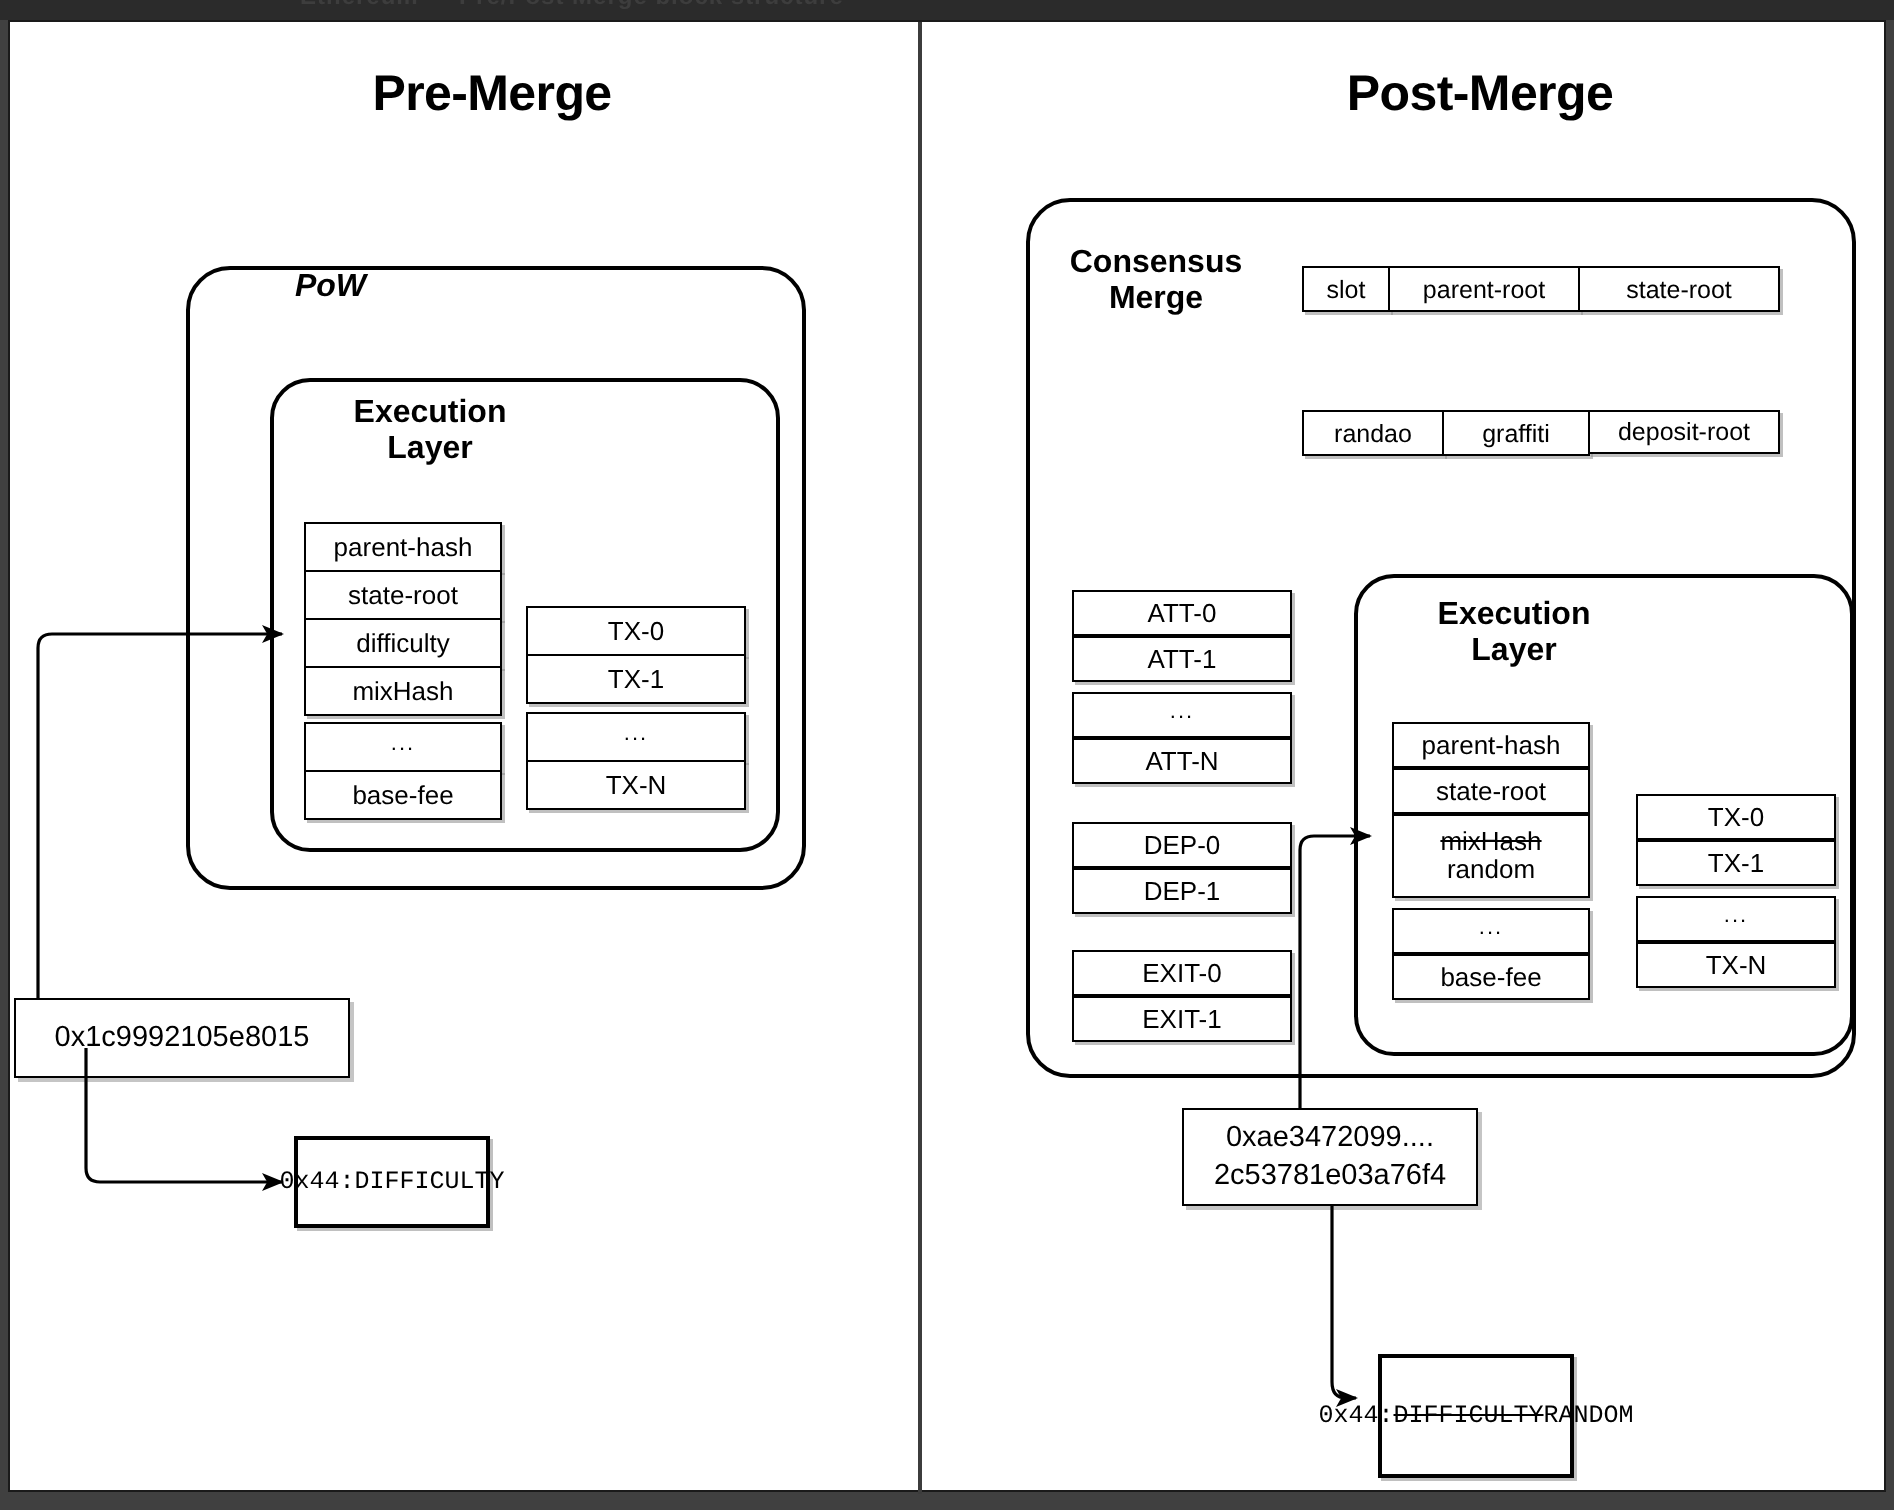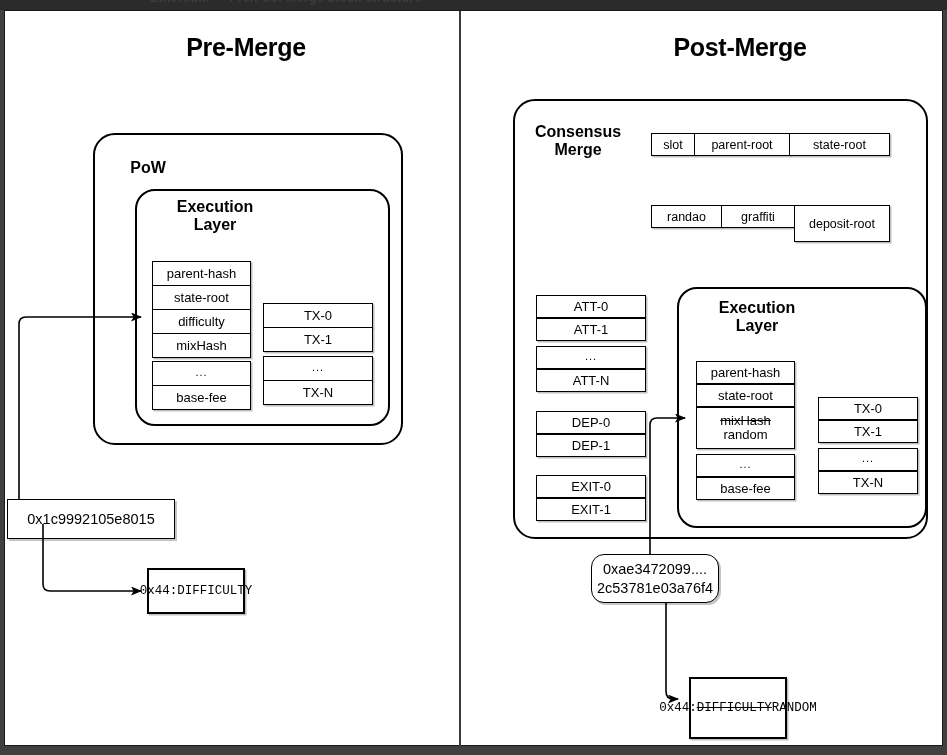--- a/index.html
+++ b/index.html
@@ -50,21 +50,21 @@
   </div>
 
   <div class="canvas">
 
     <div class="divider"></div>
 
     <div class="panel-title" id="title-pre">Pre-Merge</div>
     <div class="panel-title" id="title-post">Post-Merge</div>
 
     <div class="round-box" style="left:88px;top:122px;width:310px;height:312px;"></div>
-    <div class="box-label" style="left:108px;top:148px;width:70px;text-align:center;">PoW</div>
+    <div class="box-label" style="left:108px;top:124px;width:70px;text-align:right;font-style:italic;">PoW</div>
 
     <div class="round-box" style="left:130px;top:178px;width:255px;height:237px;border-radius:20px;"></div>
     <div class="box-label" style="left:150px;top:187px;width:120px;">Execution
 Layer</div>
 
     <div class="field" style="left:147px;top:250px;width:99px;height:25px;">parent-hash</div>
     <div class="field" style="left:147px;top:274px;width:99px;height:25px;">state-root</div>
     <div class="field" style="left:147px;top:298px;width:99px;height:25px;">difficulty</div>
     <div class="field" style="left:147px;top:322px;width:99px;height:25px;">mixHash</div>
     <div class="field" style="left:147px;top:350px;width:99px;height:25px;">
@@ -91,21 +91,21 @@
     <div class="box-label" style="left:518px;top:112px;width:110px;">Consensus
 Merge</div>
 
     <div class="field sm" style="left:646px;top:122px;width:44px;height:23px;">slot</div>
     <div class="field sm" style="left:689px;top:122px;width:96px;height:23px;">parent-root</div>
     <div class="field sm" style="left:784px;top:122px;width:101px;height:23px;">state-root</div>
 
 
     <div class="field sm" style="left:646px;top:194px;width:71px;height:23px;">randao</div>
     <div class="field sm" style="left:716px;top:194px;width:74px;height:23px;">graffiti</div>
-    <div class="field sm" style="left:789px;top:194px;width:96px;height:37px;">deposit-root</div>
+    <div class="field sm" style="left:789px;top:194px;width:96px;height:22px;">deposit-root</div>
 
     <div class="field" style="left:531px;top:284px;width:110px;height:23px;">ATT-0</div>
     <div class="field" style="left:531px;top:307px;width:110px;height:23px;">ATT-1</div>
     <div class="field" style="left:531px;top:335px;width:110px;height:23px;">
         <span class="ell">...</span>
       </div>
     <div class="field" style="left:531px;top:358px;width:110px;height:23px;">ATT-N</div>
 
     <div class="field" style="left:531px;top:400px;width:110px;height:23px;">DEP-0</div>
     <div class="field" style="left:531px;top:423px;width:110px;height:23px;">DEP-1</div>
@@ -128,21 +128,21 @@
       </div>
     <div class="field" style="left:691px;top:466px;width:99px;height:23px;">base-fee</div>
 
     <div class="field" style="left:813px;top:386px;width:100px;height:23px;">TX-0</div>
     <div class="field" style="left:813px;top:409px;width:100px;height:23px;">TX-1</div>
     <div class="field" style="left:813px;top:437px;width:100px;height:23px;">
         <span class="ell">...</span>
       </div>
     <div class="field" style="left:813px;top:460px;width:100px;height:23px;">TX-N</div>
 
-    <div class="hashbox" style="left:586px;top:543px;width:128px;height:49px;border-radius:13px;">
+    <div class="hashbox" style="left:586px;top:543px;width:148px;height:49px;">
       <span>0xae3472099....</span>
       <span>2c53781e03a76f4</span>
     </div>
     <div class="plainbox" style="left:684px;top:666px;width:98px;height:62px;">
       <span>0x44:</span>
       <span class="strike">DIFFICULTY</span>
       <span>RANDOM</span>
     </div>
 
     <svg class="wires" viewBox="0 0 939 736">

